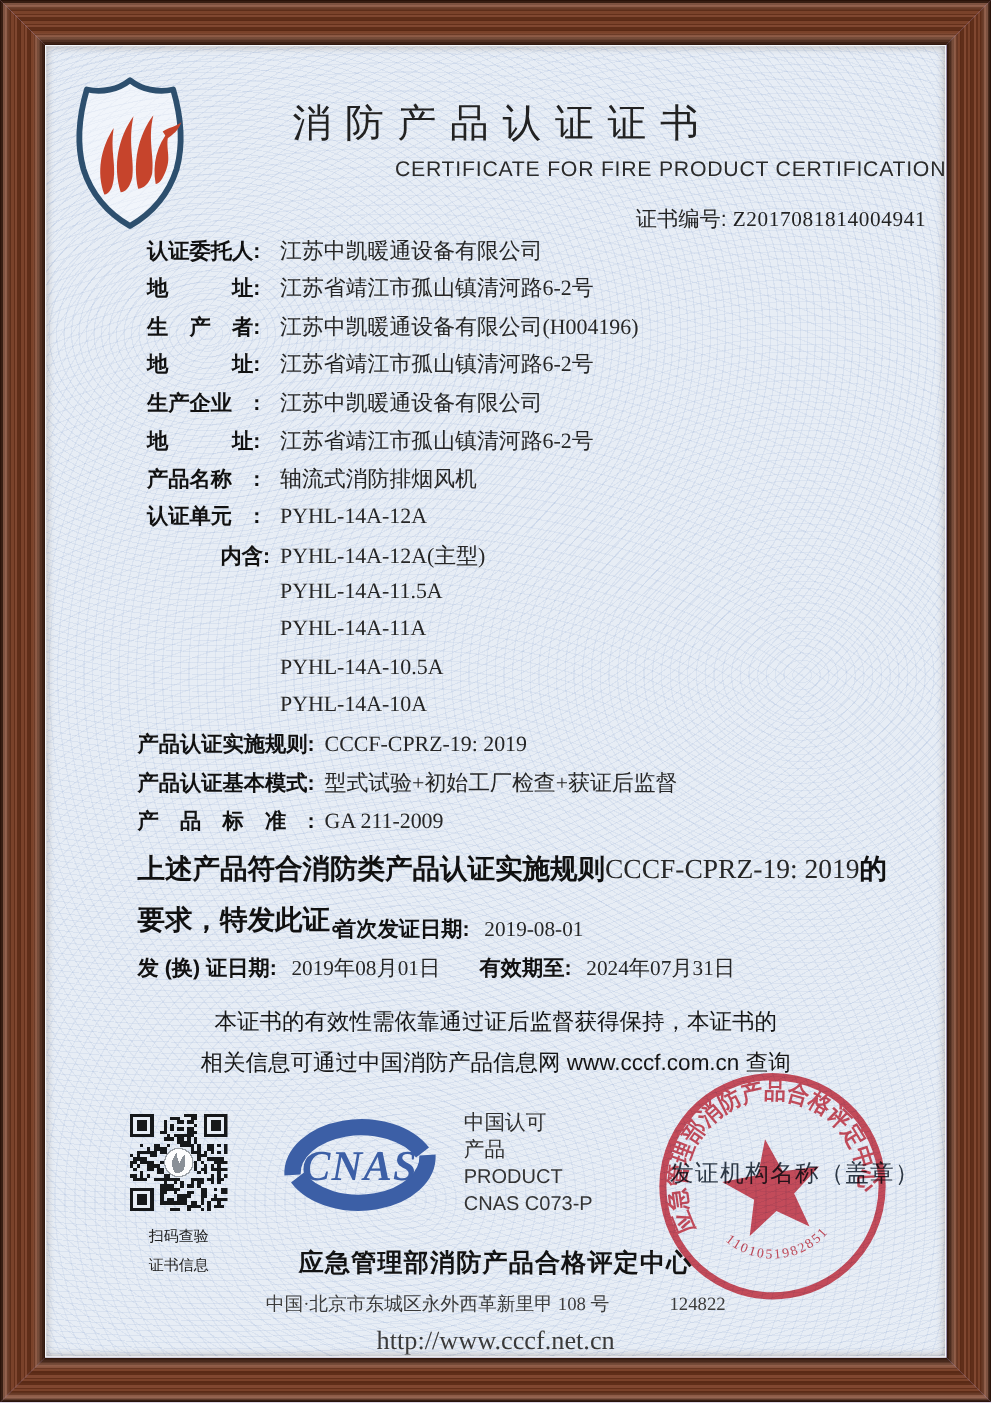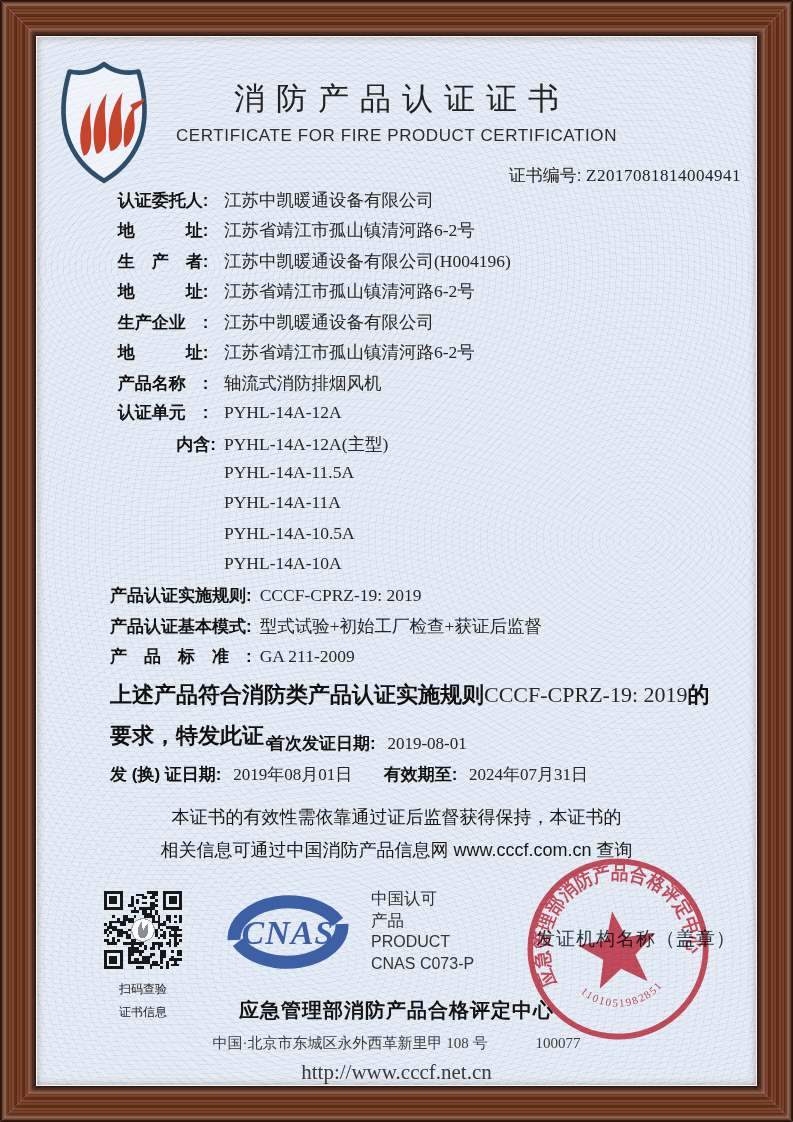--- a/index.html
+++ b/index.html
@@ -44,21 +44,21 @@
   }
   .abs { position:absolute; }
 
   
   .logo { left:12px; top:20px; width:112px; height:132px; }
   .title {
     left:0; right:0; top:42px; text-align:center;
     font-size:31px; font-weight:500; letter-spacing:11px; color:#222; text-indent:11px;
   }
   .subtitle {
-    left:0; right:0; top:90px; text-align:center;
+    left:0; right:0; top:90px; text-align:right;
     font-size:17px; letter-spacing:.6px; color:#2b2b2b;
   }
   .cert-no { right:16px; top:128px; font-size:17px; color:#222; }
   .cert-no .num { font-family:"Liberation Serif", serif; letter-spacing:.5px; }
 
   
   .fields { left:74px; top:152px; right:20px; }
   .row { display:flex; align-items:baseline; height:30.45px; font-size:17px; white-space:nowrap; }
   .lb { display:inline-block; width:106px; font-weight:700; color:#111; flex:0 0 auto;text-align:center; }
   .lb-right { text-align:right; }
@@ -509,18 +509,18 @@
       <text font-size="18.5" font-weight="700" fill="#d4414f" font-family="Liberation Serif, serif">
         <textPath href="#sealArc" textLength="252" lengthAdjust="spacingAndGlyphs">应急管理部消防产品合格评定中心</textPath>
       </text>
       <text font-size="10.5" fill="#d4414f" font-family="Liberation Serif, serif" letter-spacing="1.5">
         <textPath href="#sealNumArc" textLength="90" lengthAdjust="spacingAndGlyphs">1101051982851</textPath>
       </text>
     </svg>
 
     <div class="abs org-name">应急管理部消防产品合格评定中心</div>
     <div class="abs addr">
-      <span>中国·北京市东城区永外西革新里甲 108 号</span><span class="post">100077</span>
+      <span>中国·北京市东城区永外西革新里甲 108 号</span><span class="post">124822</span>
     </div>
     <div class="abs url">http://www.cccf.net.cn</div>
 
   </div>
 </div>
 
 </body></html>

